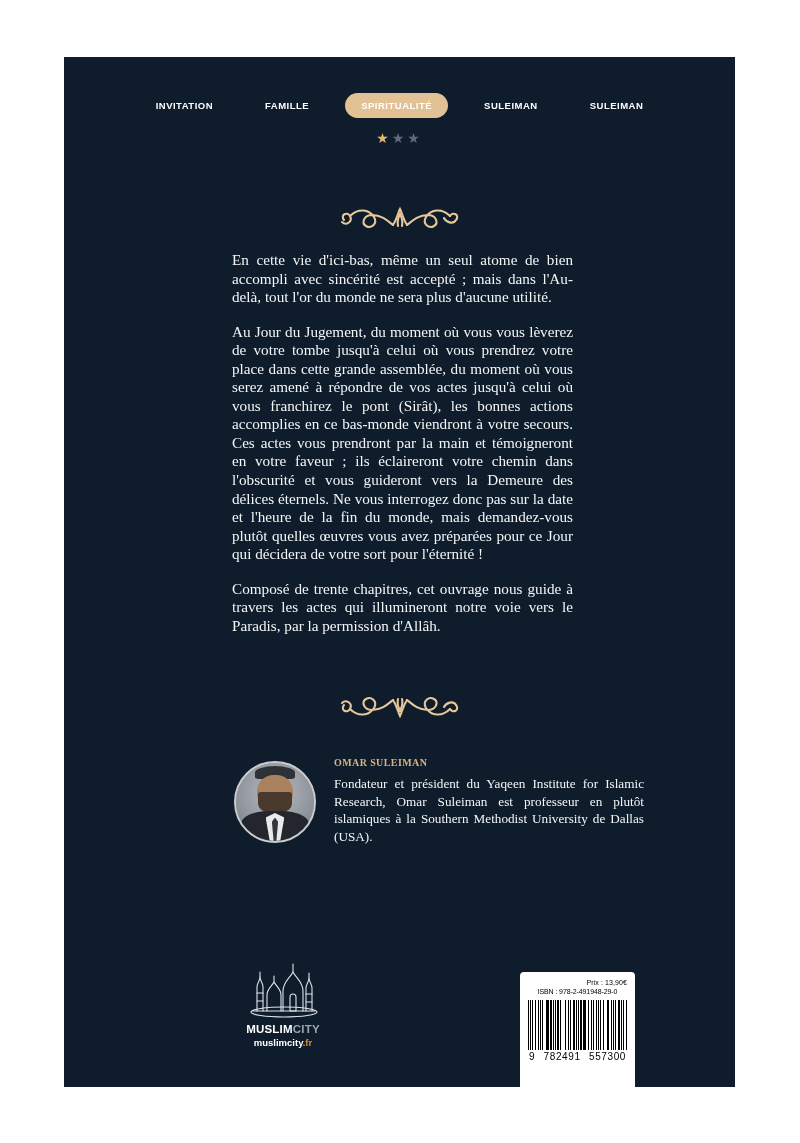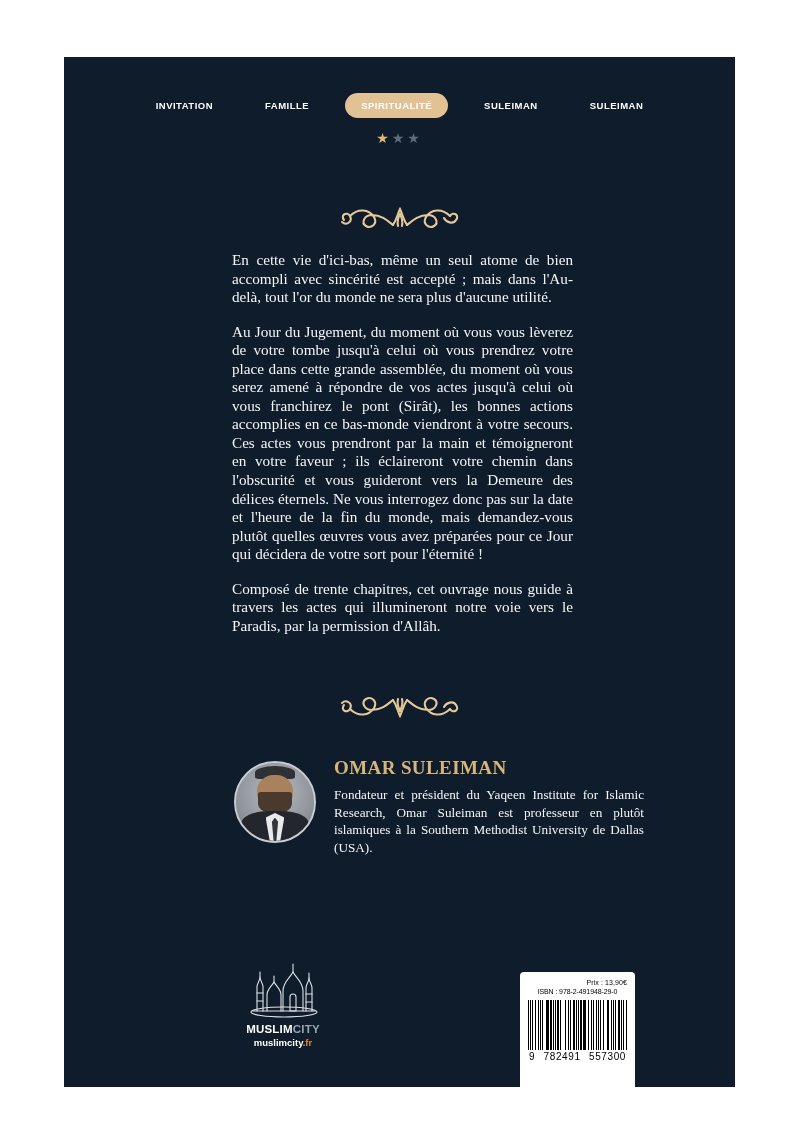--- a/index.html
+++ b/index.html
@@ -131,21 +131,21 @@
   .ph-face { position:absolute; left:27%; top:15%; width:46%; height:45%; background:#a9815e; border-radius:46% 46% 46% 46%; }
   .ph-beard{ position:absolute; left:28%; top:37%; width:44%; height:28%; background:#4a3a2e; border-radius:10% 10% 50% 50%; }
   .ph-body { position:absolute; left:6%;  top:62%; width:88%; height:42%; background:#23272d; border-radius:40% 40% 0 0; }
   .ph-shirt{ position:absolute; left:38%; top:64%; width:24%; height:36%; background:#e8eaec; transform: rotate(0deg); clip-path: polygon(50% 0, 100% 16%, 78% 100%, 22% 100%, 0 16%); }
   .ph-tie  { position:absolute; left:46%; top:70%; width:8%;  height:30%; background:#32373d; clip-path: polygon(50% 0, 100% 18%, 72% 100%, 28% 100%, 0 18%); }
 
   .author-text { flex: 1 1 auto; padding-top: 0; }
   .author-name {
     color: #d9b57e;
     font-family: "Liberation Serif", serif;
-    font-size: 19px;
+    font-size: 10px;
     font-weight: bold;
     letter-spacing: 0.4px;
     margin-bottom: 7px;
   }
   .author-bio {
     color: #f4f6f8;
     font-family: "Liberation Serif", serif;
     font-size: 13.2px;
     line-height: 1.33;
     text-align: justify;

